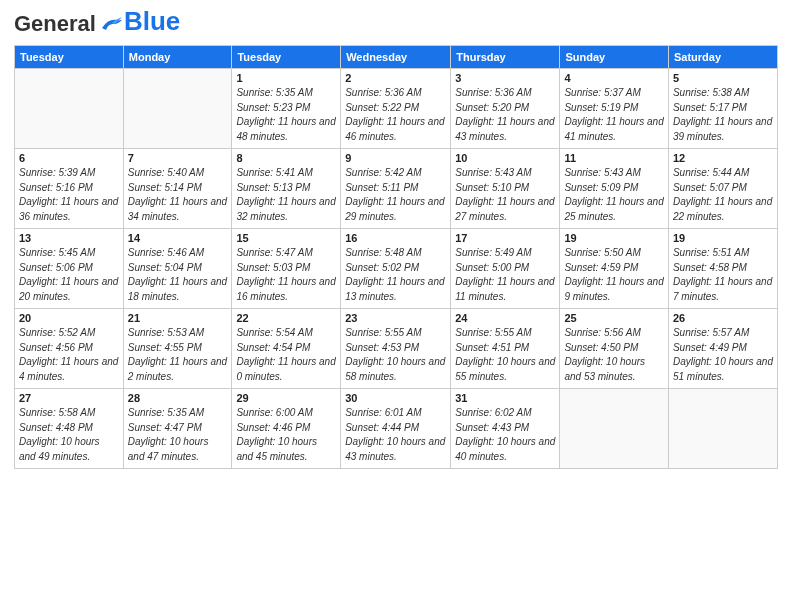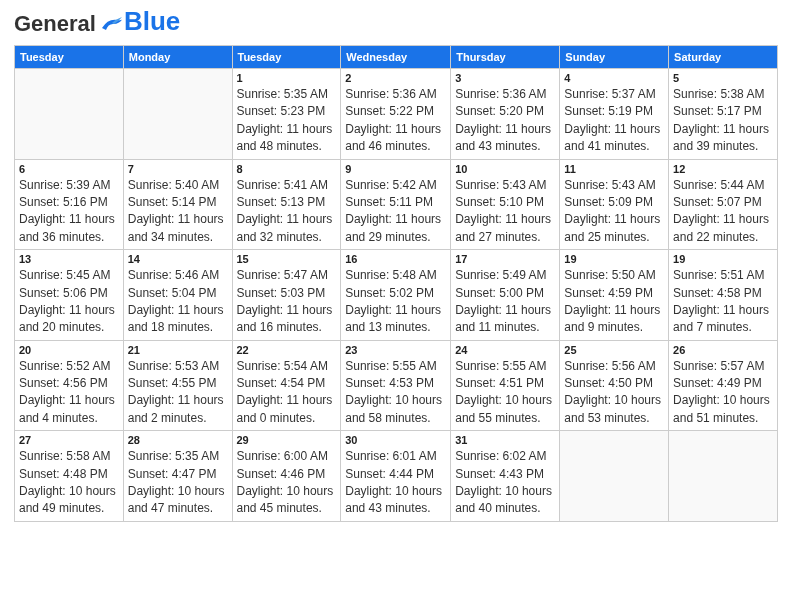--- a/index.html
+++ b/index.html
@@ -64,22 +64,23 @@
     }
     .day-num {
       font-size: 11px;
       font-weight: bold;
       color: #222;
       margin-bottom: 2px;
       display: block;
     }
     .day-info {
       color: #333;
-      font-size: 12px;
+      font-size: 10px;
       line-height: 1.45;
+      font-style: italic;
     }
     tr.week-row td {
       height: 80px;
     }
   </style>
 </head>
 <body>
 
 <div class="container">
   <div class="header">

